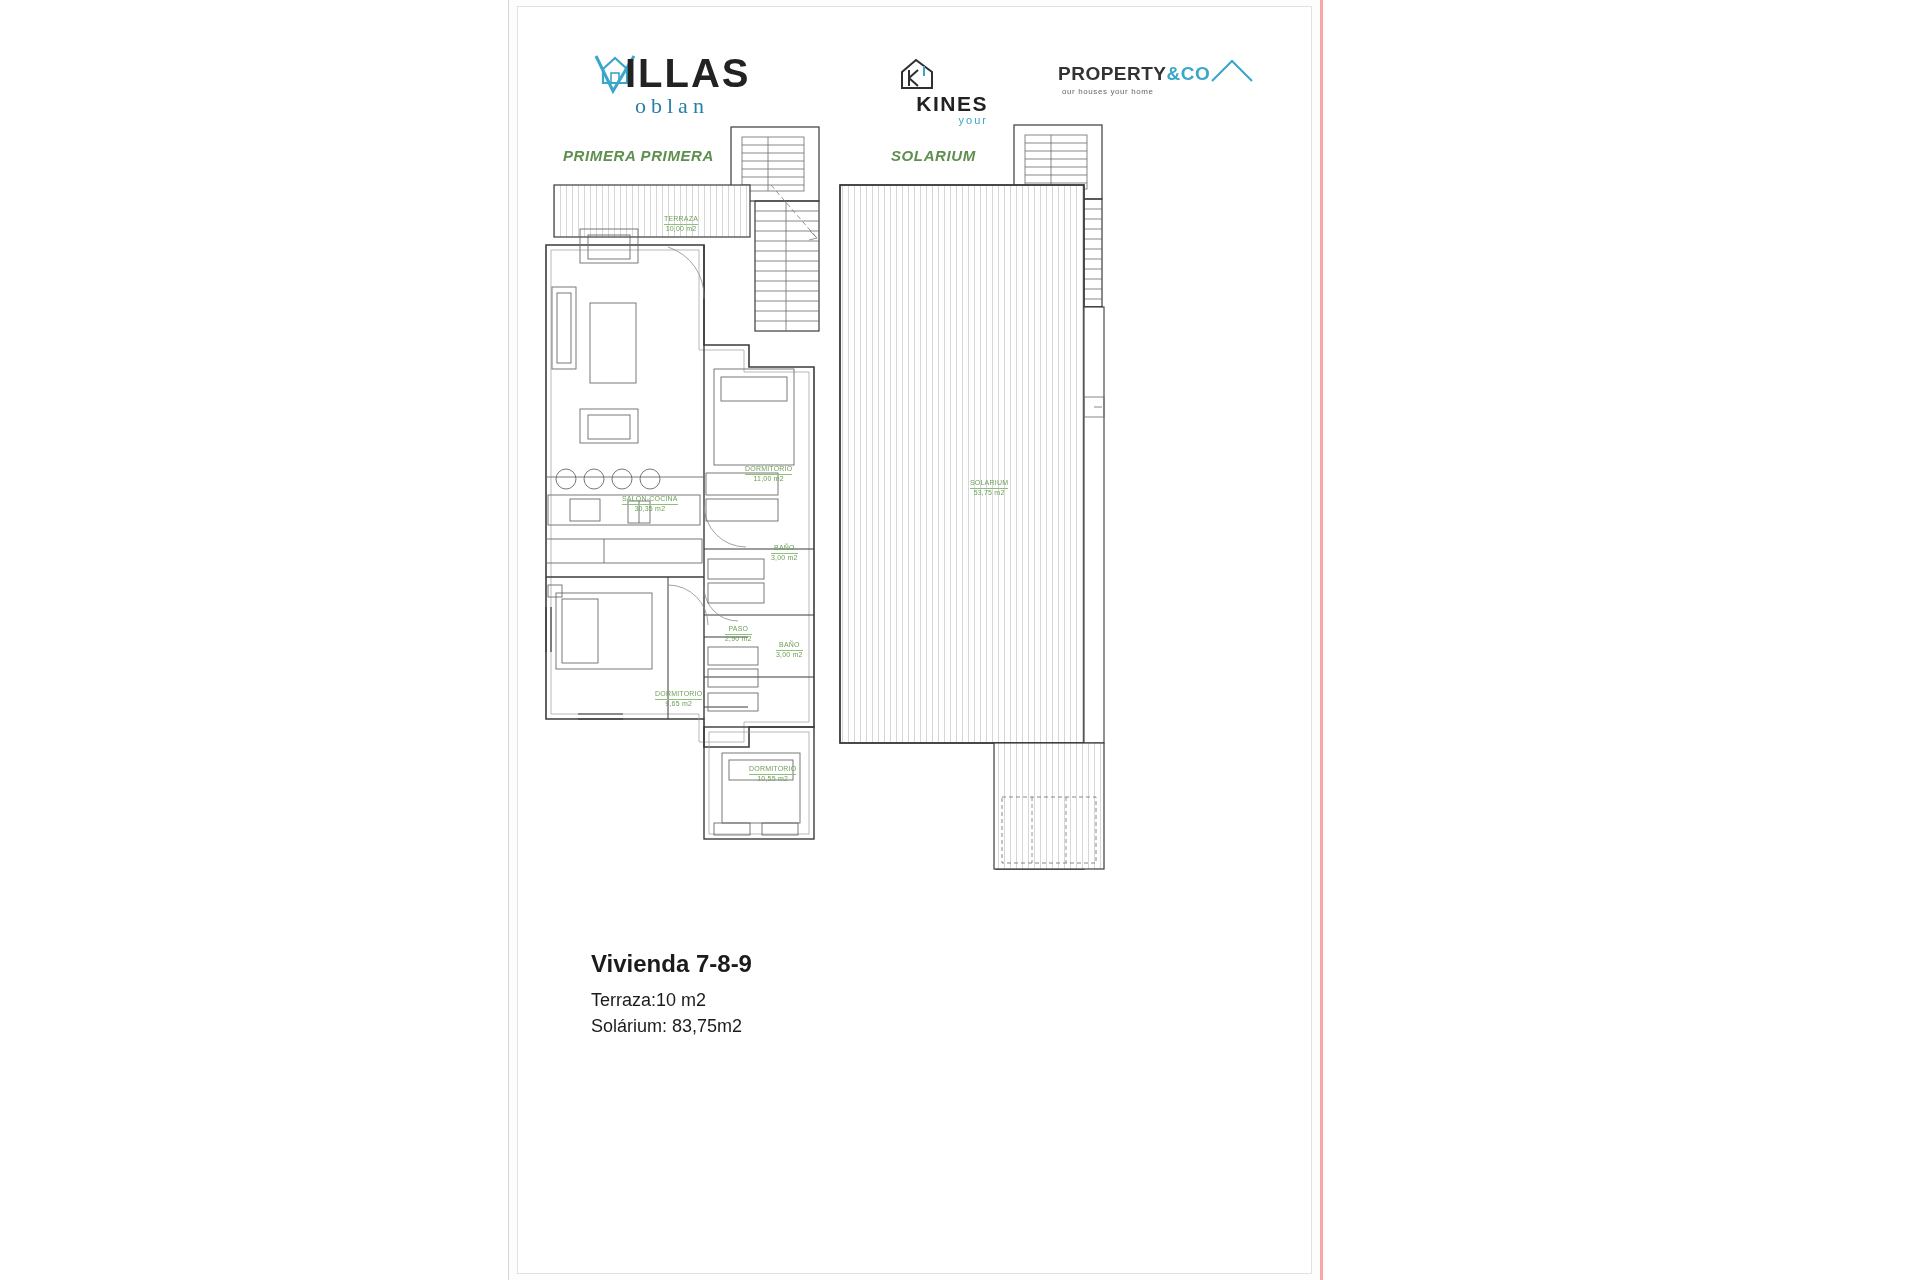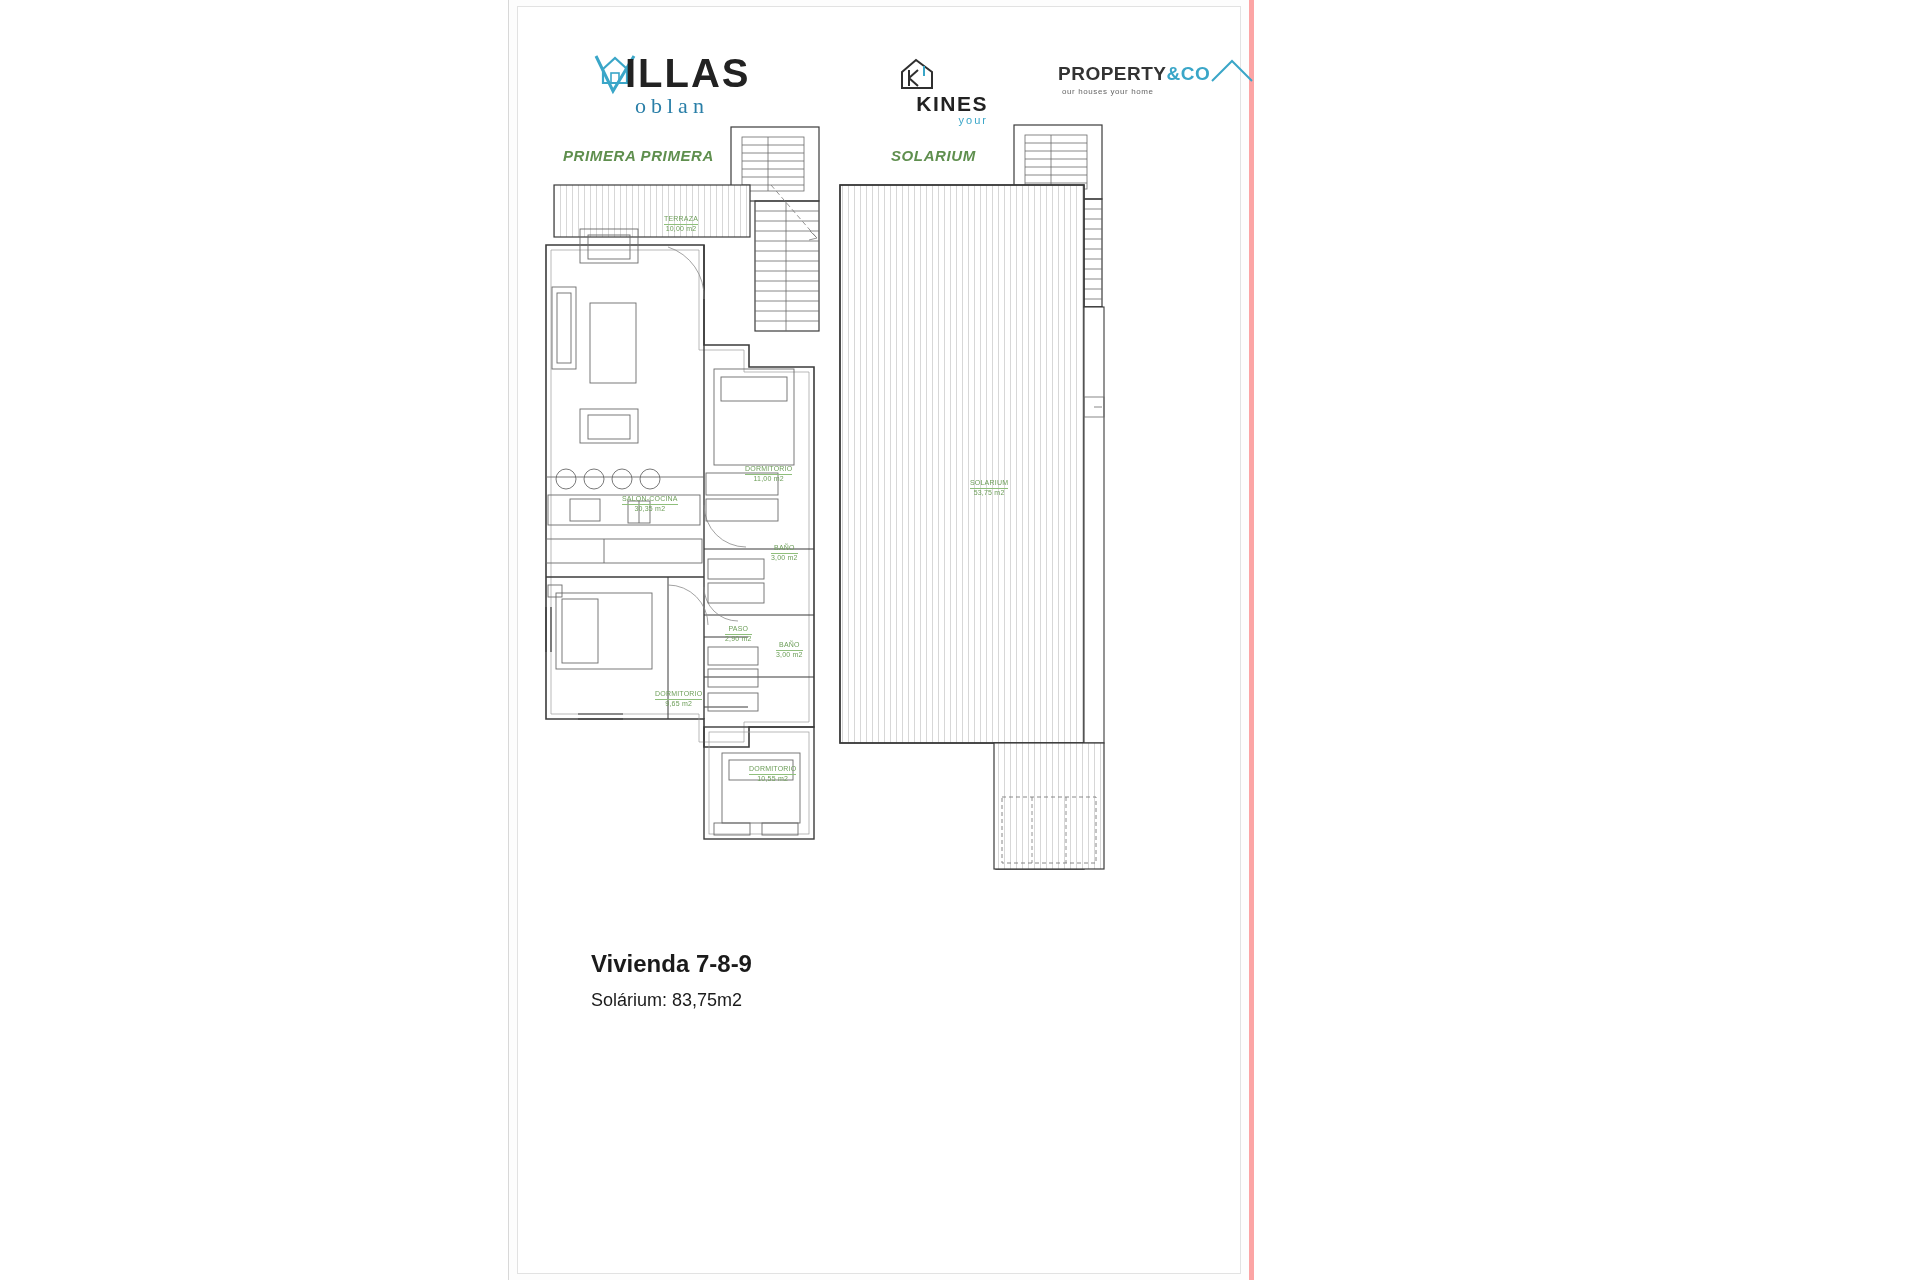--- a/index.html
+++ b/index.html
@@ -15,25 +15,25 @@
     width: 1920px;
     height: 1280px;
     background: #ffffff;
     overflow: hidden;
   }
   
   .sheet {
     position: absolute;
     left: 508px;
     top: 0px;
-    width: 746px;
+    width: 815px;
     height: 1280px;
     background: #fdfdfd;
     border-left: 1px solid #d8d8d8;
-    border-right: 5px solid #fca5a5;
+    border-right: 3px solid #fca5a5;
     box-sizing: border-box;
   }
   .sheet-inner {
     position: absolute;
     left: 8px;
     top: 6px;
     right: 8px;
     bottom: 6px;
     border: 1px solid #e2e2e2;
     background: #ffffff;
@@ -454,18 +454,19 @@
           <span class="ar">10,55 m2</span>
         </div>
         <div class="rlabel" style="left:452px; top:372px;">
           <span class="nm">SOLARIUM</span>
           <span class="ar">53,75 m2</span>
         </div>
       </div>
 
       <div class="caption">
         <div class="title">Vivienda 7-8-9</div>
+        <div class="line">Terraza:10 m2</div>
         <div class="line">Solárium: 83,75m2</div>
       </div>
 
     </div>
   </div>
 </div>
 
 </body></html>

